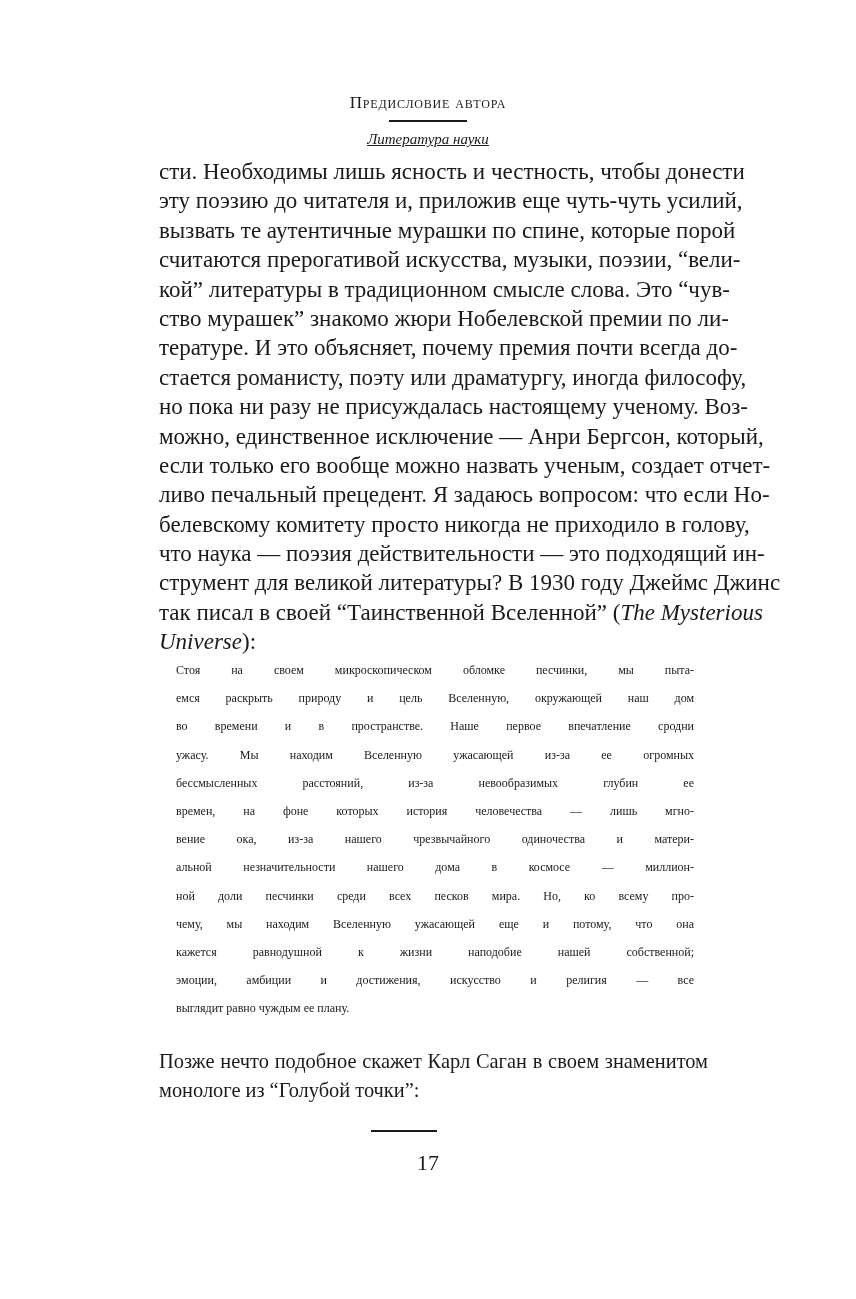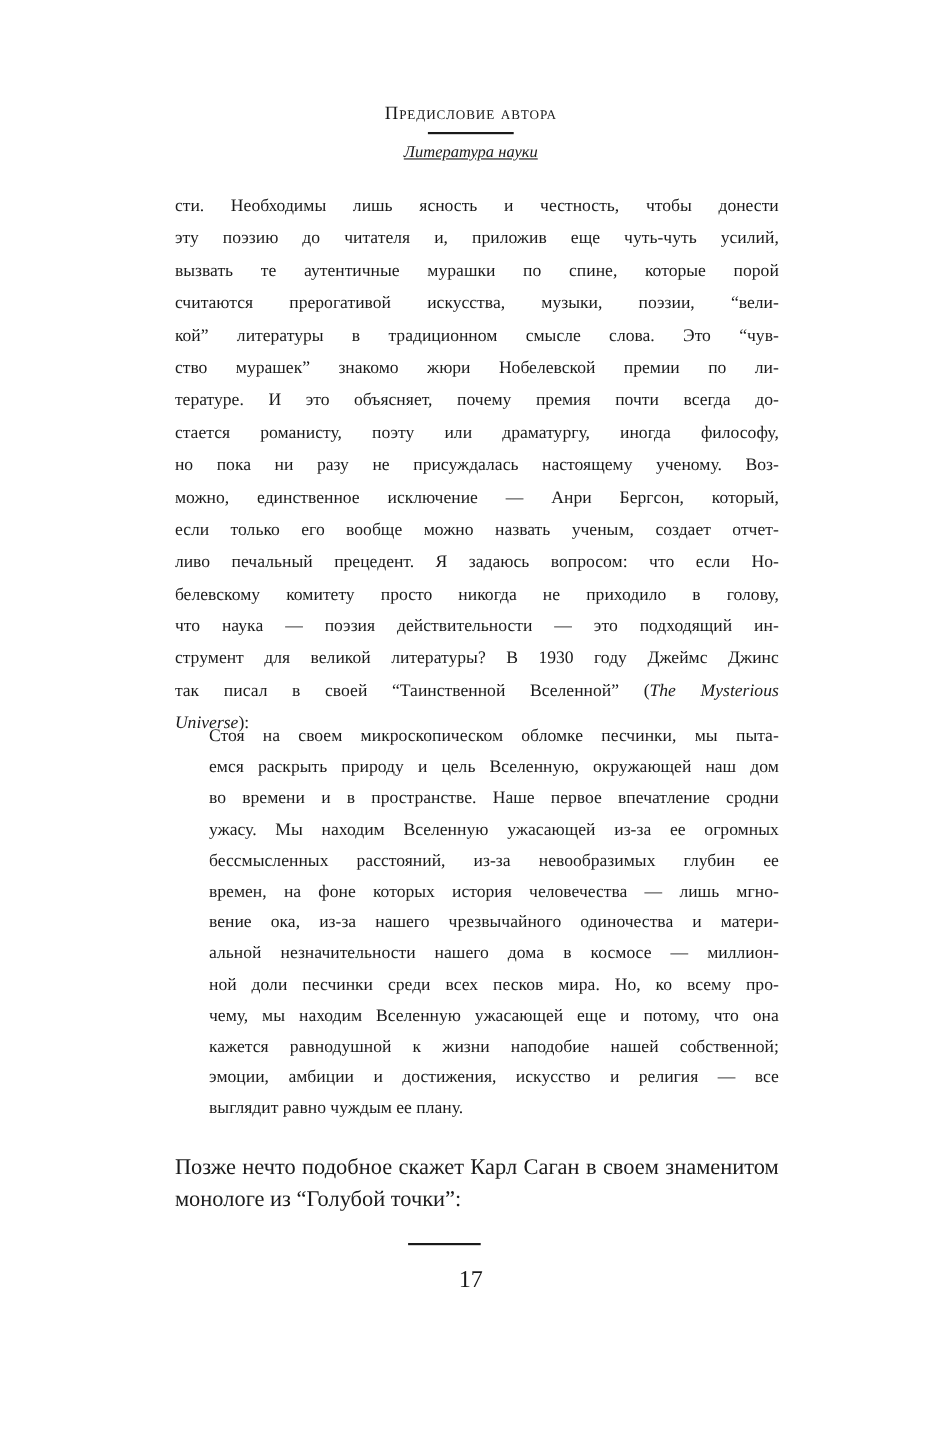--- a/index.html
+++ b/index.html
@@ -1,24 +1,24 @@
 <!DOCTYPE html>
 <html><head>
 <meta charset="utf-8">
 <style>
   html, body { margin: 0; padding: 0; background: #ffffff; }
   body { width: 856px; height: 1299px; position: relative; overflow: hidden; color: #1a1a1a; font-family: "Liberation Serif", "DejaVu Serif", serif; }
   .running-head { position: absolute; left: 0; width: 856px; top: 92px; text-align: center; }
   .rh-title { font-size: 17px; font-variant: small-caps; letter-spacing: 0.8px; line-height: 22px; display: block; }
   .rh-rule { width: 78px; height: 2px; background: #1a1a1a; margin: 6px auto 7px auto; }
   .rh-sub { font-size: 15px; font-style: italic; line-height: 20px; display: block; text-decoration: underline; }
-  .body-text { position: absolute; left: 159px; width: 549px; top: 157px; font-size: 16px; line-height: 29.4px; margin-top: 16px; }
+  .body-text { position: absolute; left: 159px; width: 549px; top: 157px; font-size: 23px; line-height: 29.4px; }
   .line { display: block; white-space: nowrap; text-align: justify; text-align-last: justify; height: 29.4px; }
   .line.last { text-align-last: left; }
-  .quote { position: absolute; left: 190px; width: 518px; top: 656px; font-size: 16px; line-height: 28.2px; }
+  .quote { position: absolute; left: 176px; width: 518px; top: 656px; font-size: 12px; line-height: 28.2px; }
   .qline { display: block; white-space: nowrap; text-align: justify; text-align-last: justify; height: 28.2px; }
   .qline.last { text-align-last: left; }
   .after { position: absolute; left: 159px; width: 549px; top: 1047px; font-size: 20.4px; line-height: 29.4px; }
   .folio-rule { position: absolute; left: 371px; width: 66px; top: 1130px; height: 2px; background: #1a1a1a; }
   .folio { position: absolute; left: 0; width: 856px; top: 1150px; text-align: center; font-size: 22px; }
   i { font-style: italic; }
 </style>
 </head>
 <body>
 

